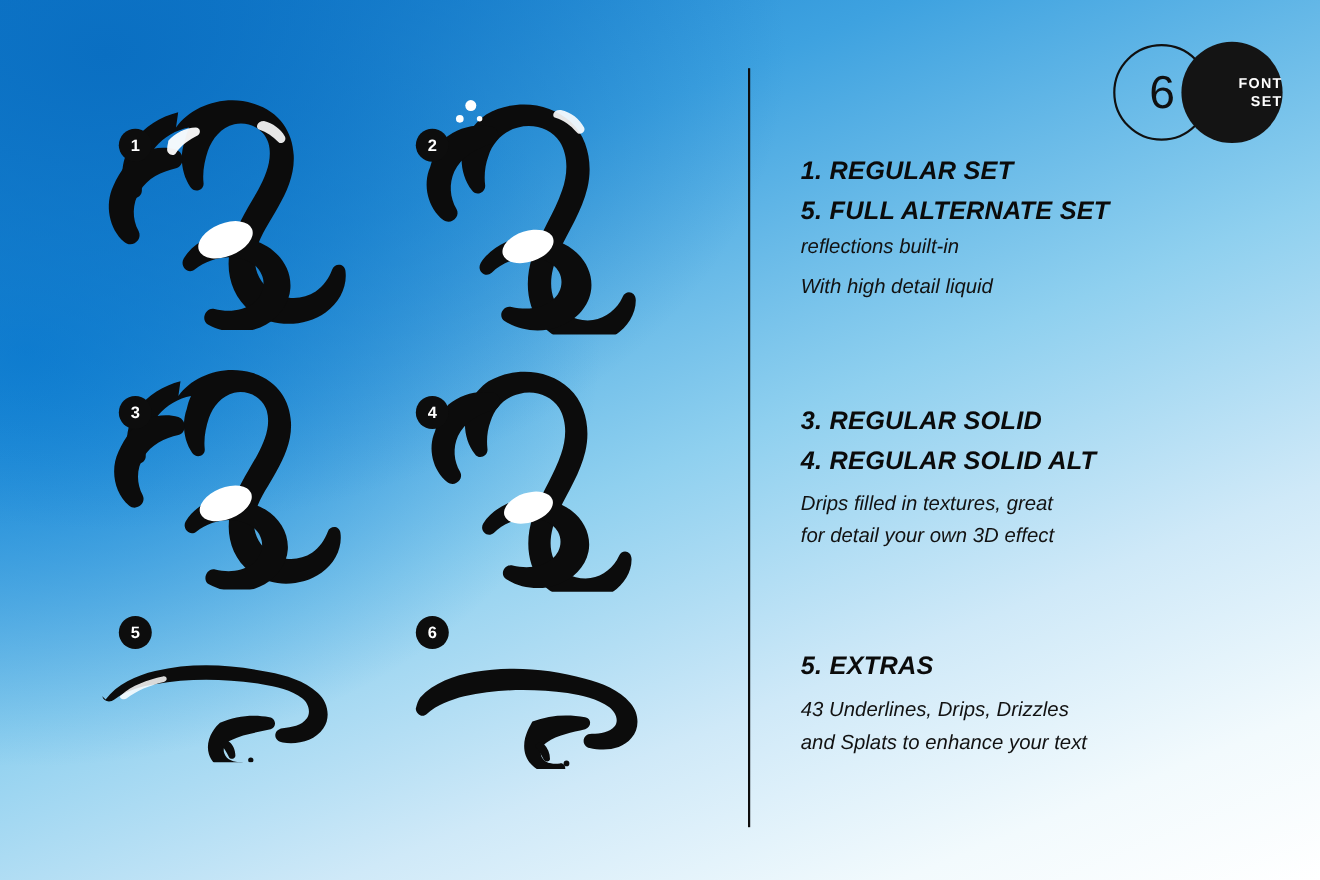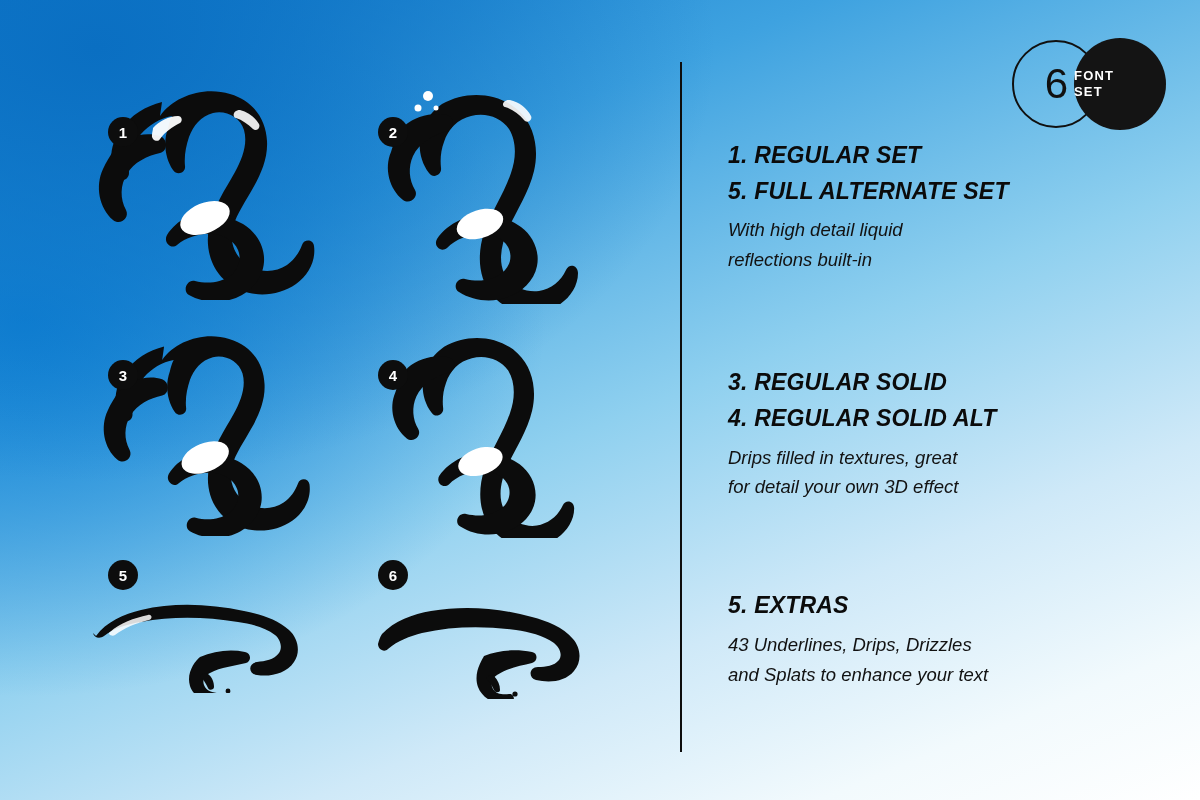--- a/index.html
+++ b/index.html
@@ -56,21 +56,21 @@
   .badge-circle-solid {
     position: absolute;
     left: 62px;
     top: 0px;
     width: 92px;
     height: 92px;
     border-radius: 50%;
     background: #141414;
     display: flex;
     flex-direction: column;
-    align-items: flex-start;
+    align-items: flex-end;
     justify-content: center;
   }
   .badge-solid-line {
     color: #ffffff;
     font-size: 13px;
     font-weight: 700;
     letter-spacing: 1.2px;
     line-height: 1.25;
     text-align: center;
   }
@@ -233,22 +233,22 @@
       </svg>
     </div>
 
   </div>
 
   <div class="text-col">
 
     <div class="block">
       <div class="block-head">1. REGULAR SET</div>
       <div class="block-head">5. FULL ALTERNATE SET</div>
+      <div class="block-desc" style="margin-top:0;">reflections built-in</div>
       <div class="block-desc">With high detail liquid</div>
-      <div class="block-desc" style="margin-top:0;">reflections built-in</div>
     </div>
 
     <div class="spacer-3"></div>
 
     <div class="block">
       <div class="block-head">3. REGULAR SOLID</div>
       <div class="block-head">4. REGULAR SOLID ALT</div>
       <div class="block-desc">Drips filled in textures, great</div>
       <div class="block-desc" style="margin-top:0;">for detail your own 3D effect</div>
     </div>

